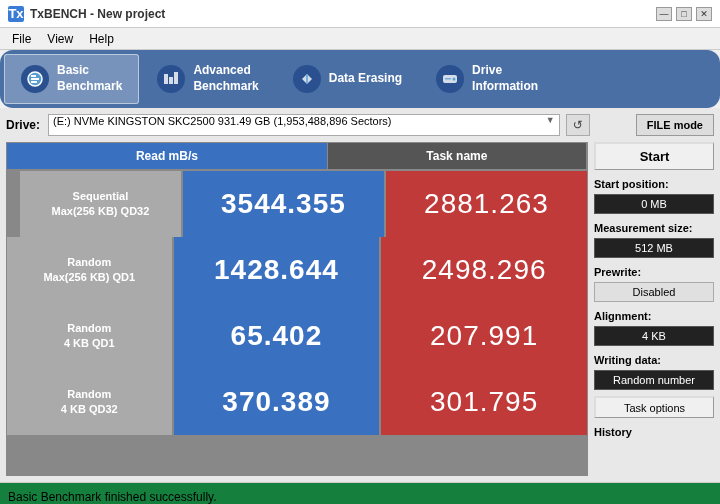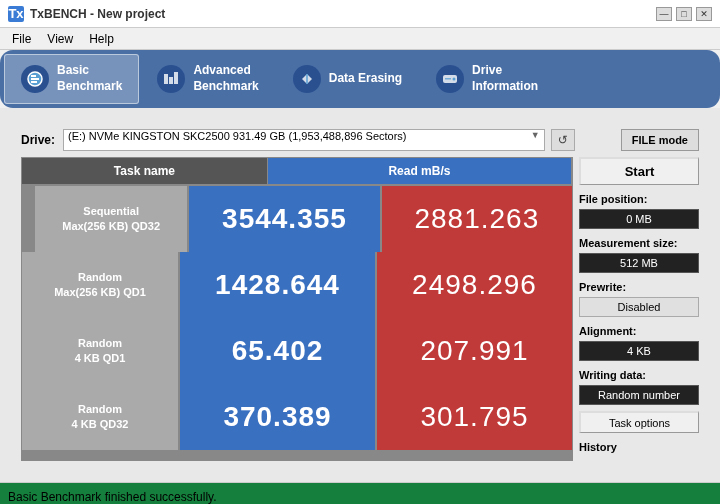--- a/index.html
+++ b/index.html
@@ -104,21 +104,21 @@
       line-height: 1.3;
       text-align: left;
     }
 
     
     .main-area {
       background: #e8e8e8;
       display: flex;
       flex-direction: column;
       height: calc(504px - 28px - 22px - 58px - 22px);
-      padding: 21px;
+      padding: 6px;
       gap: 6px;
     }
 
     
     .drive-row {
       display: flex;
       align-items: center;
       gap: 6px;
     }
     .drive-label {
@@ -378,22 +378,22 @@
     </div>
     <div class="drive-refresh-btn">↺</div>
     <button class="file-mode-btn">FILE mode</button>
   </div>
 
   <div class="content-area">
 
     <div class="bench-table">
 
       <div class="bench-header">
+        <div class="bench-header-cell col-read">Read mB/s</div>
         <div class="bench-header-cell col-task">Task name</div>
-        <div class="bench-header-cell col-read">Read mB/s</div>
       </div>
 
       <div id="bench-rows">
           <div class="bench-row">
       <div class="bench-row-label" style="white-space:pre-line;margin-left:13px;">Sequential
 Max(256 KB) QD32</div>
       <div class="bench-row-read">3544.355</div>
       <div class="bench-row-write">2881.263</div>
     </div>
           <div class="bench-row">
@@ -413,21 +413,21 @@
 4 KB QD32</div>
       <div class="bench-row-read">370.389</div>
       <div class="bench-row-write">301.795</div>
     </div>
         </div>
     </div>
 
     <div class="right-panel">
       <button class="start-btn">Start</button>
 
-      <span class="right-label">File position:</span>
+      <span class="right-label">Start position:</span>
       <div class="right-value">0 MB</div>
 
       <span class="right-label">Measurement size:</span>
       <div class="right-value">512 MB</div>
 
       <span class="right-label">Prewrite:</span>
       <div class="right-value light">Disabled</div>
 
       <span class="right-label">Alignment:</span>
       <div class="right-value">4 KB</div>

